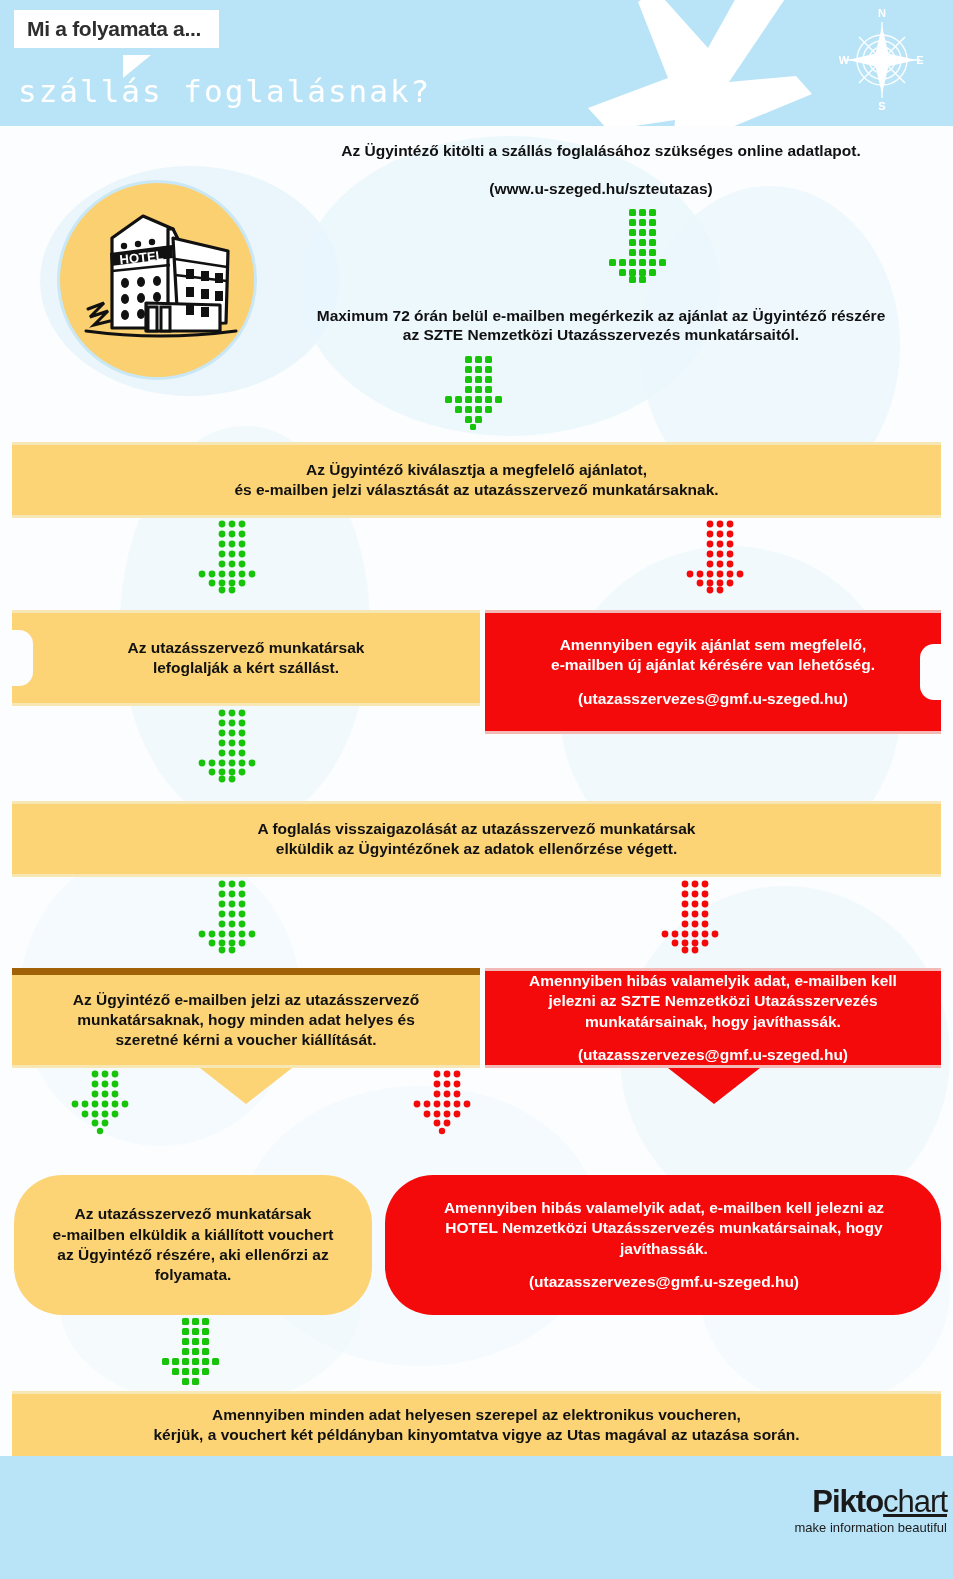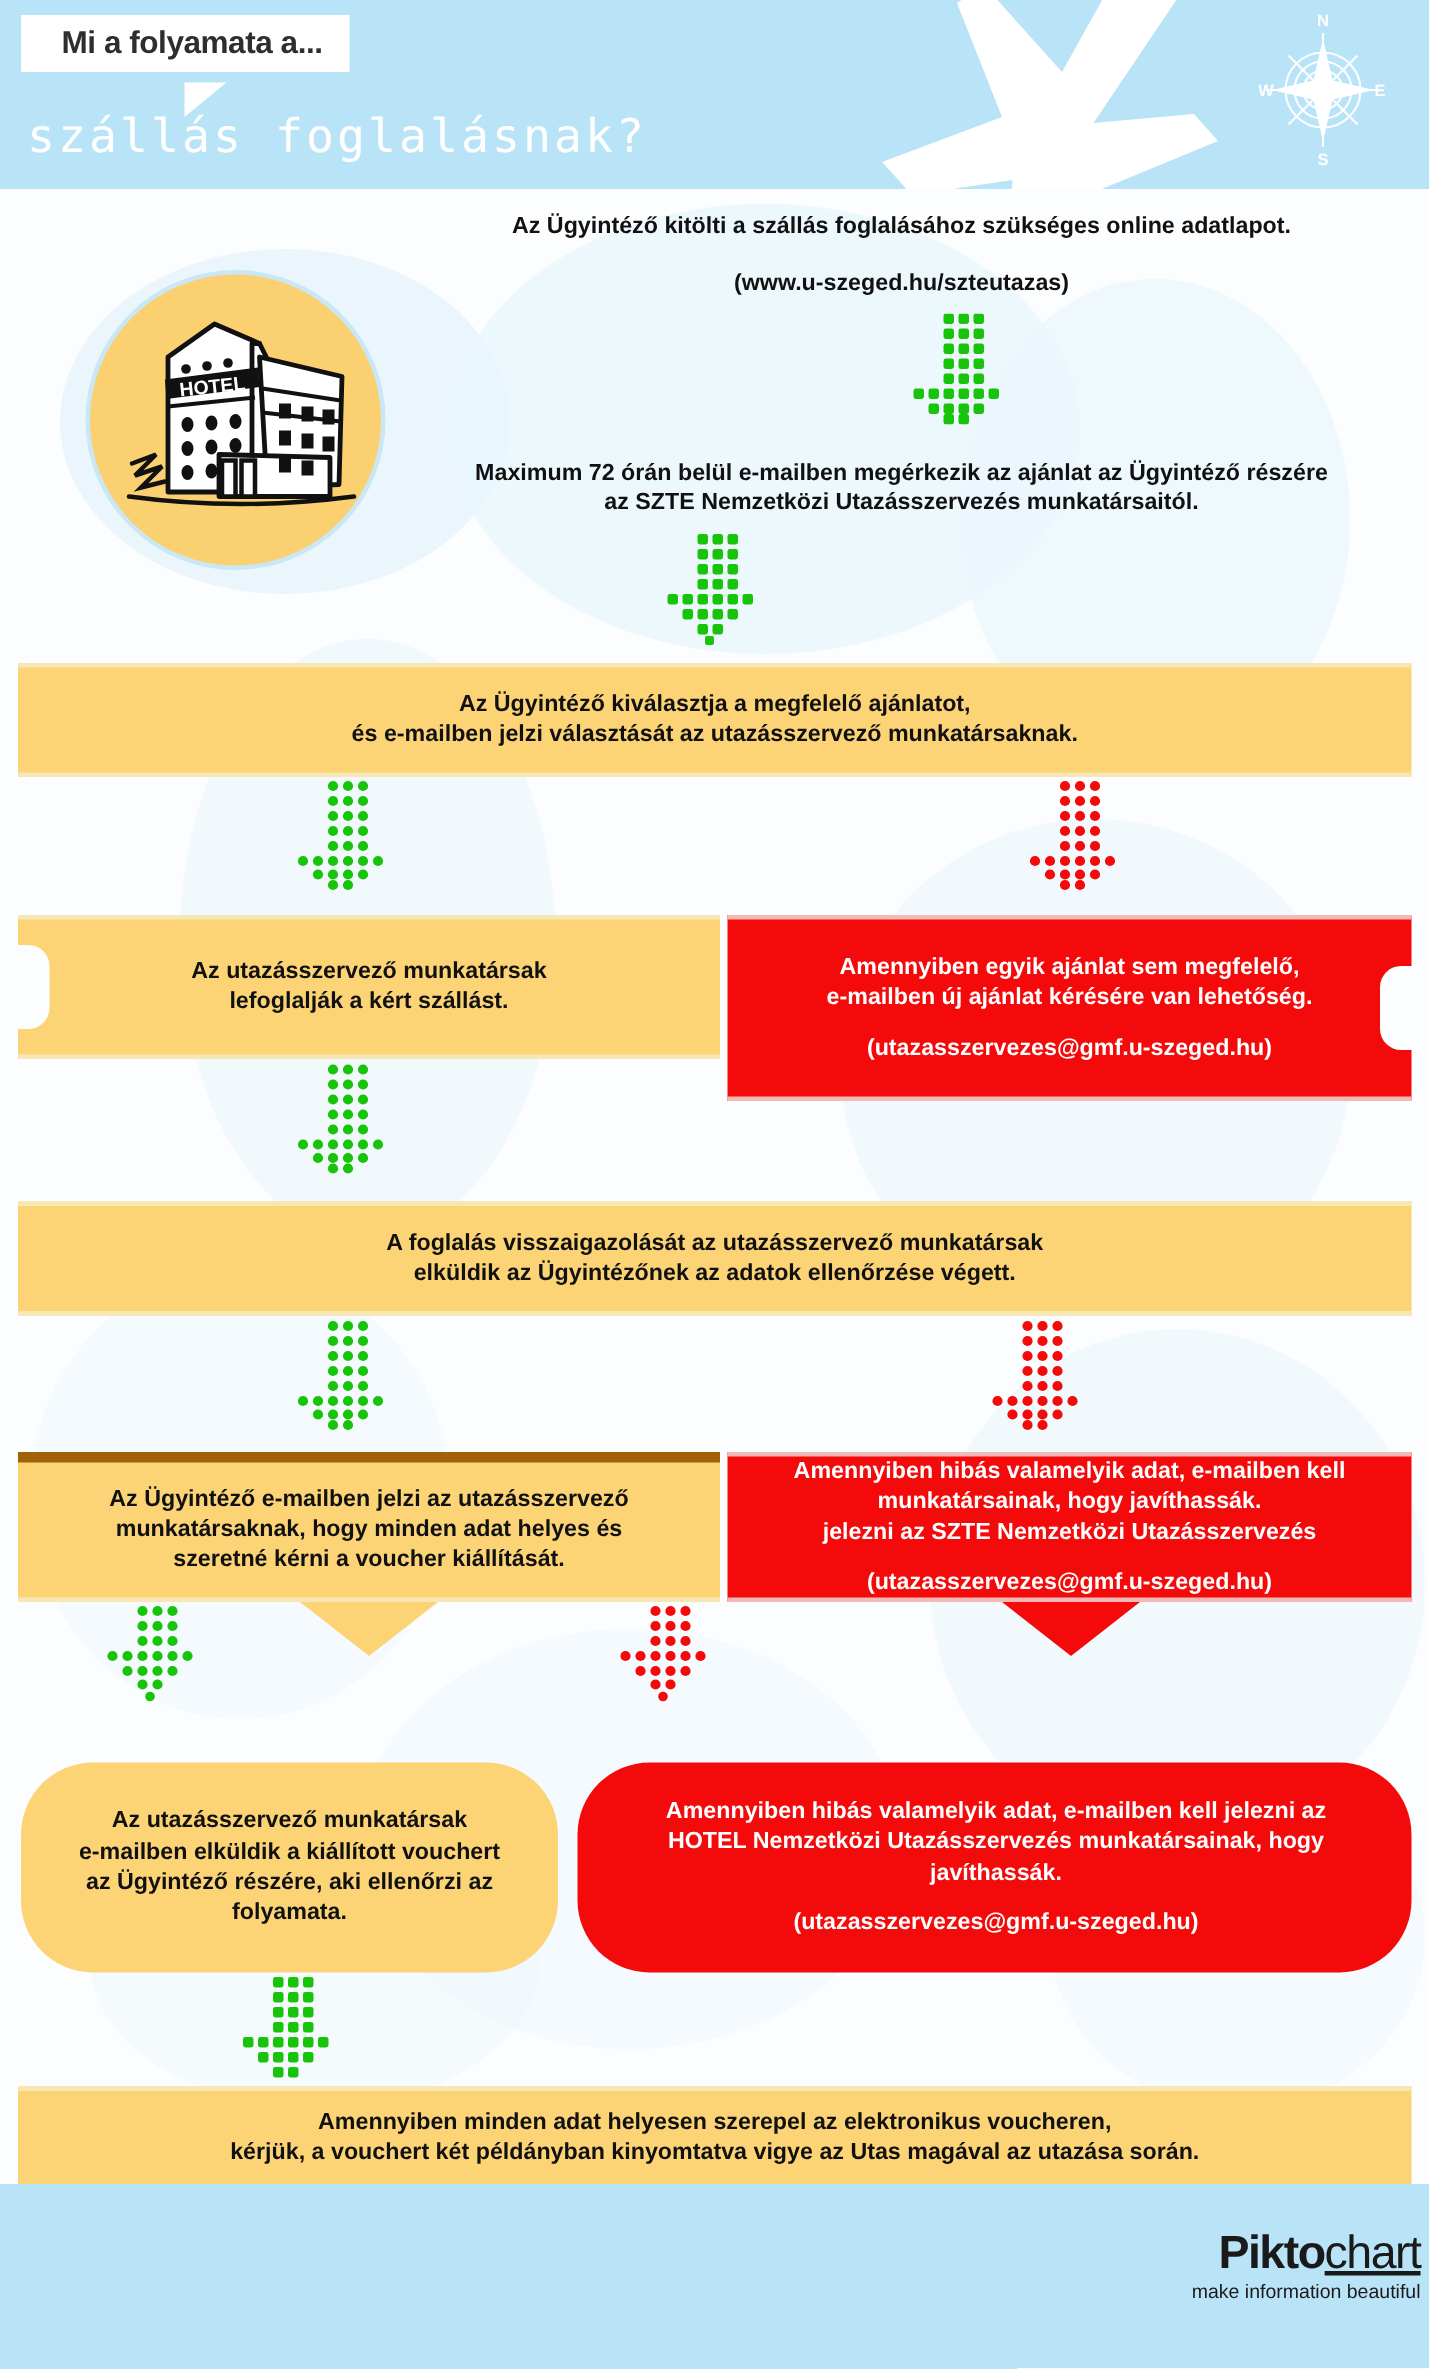--- a/index.html
+++ b/index.html
@@ -30,21 +30,21 @@
   }
   .compass{
     position:absolute;
     right:28px; top:4px;
     width:86px;height:110px;
   }
   .bubble{
     position:absolute;
     left:14px; top:10px;
     background:#ffffff;
-    padding:7px 18px 8px 27px;
+    padding:7px 18px 8px 13px;
     z-index:4;
   }
   .bubble-text{
     font-size:21px;
     font-weight:bold;
     color:#2e2e2e;
     letter-spacing:-0.3px;
     white-space:nowrap;
     line-height:1.1;
   }
@@ -597,22 +597,22 @@
         <div>Az Ügyintéző e-mailben jelzi az utazásszervező</div>
         <div>munkatársaknak, hogy minden adat helyes és</div>
         <div>szeretné kérni a voucher kiállítását.</div>
       </div>
     </div>
     <div class="tail tail-y" style="left:200px;top:1068px;"></div>
 
     <div class="tailbox tailbox-r" style="left:485px;top:968px;width:456px;height:100px;">
       <div style="padding:12px 22px;">
         <div>Amennyiben hibás valamelyik adat, e-mailben kell</div>
+        <div>jelezni az SZTE Nemzetközi Utazásszervezés</div>
         <div>munkatársainak, hogy javíthassák.</div>
-        <div>jelezni az SZTE Nemzetközi Utazásszervezés</div>
         <div style="height:13px;"></div>
         <div>(utazasszervezes@gmf.u-szeged.hu)</div>
       </div>
     </div>
     <div class="tail tail-r" style="left:668px;top:1068px;"></div>
 
     <div class="dotarrow" style="left:70px;top:1070px;">
       <svg width="64" height="76" viewBox="0 0 64 76">
         <g fill="#18c40a">
           <circle cx="25" cy="4" r="3.4"></circle>

